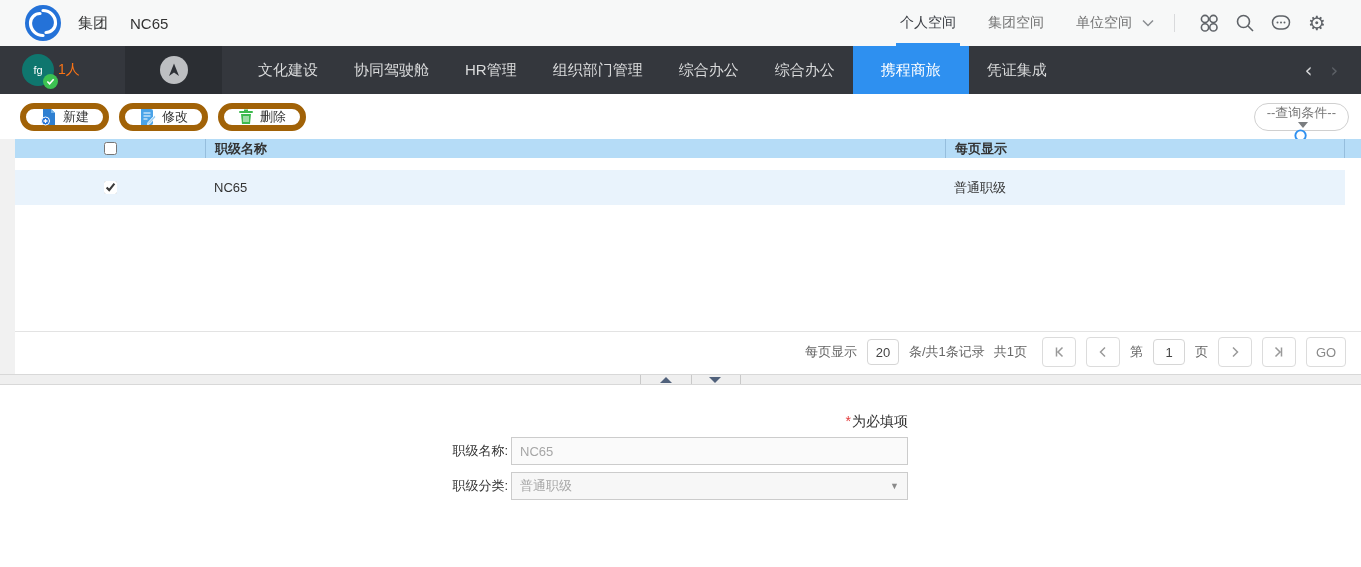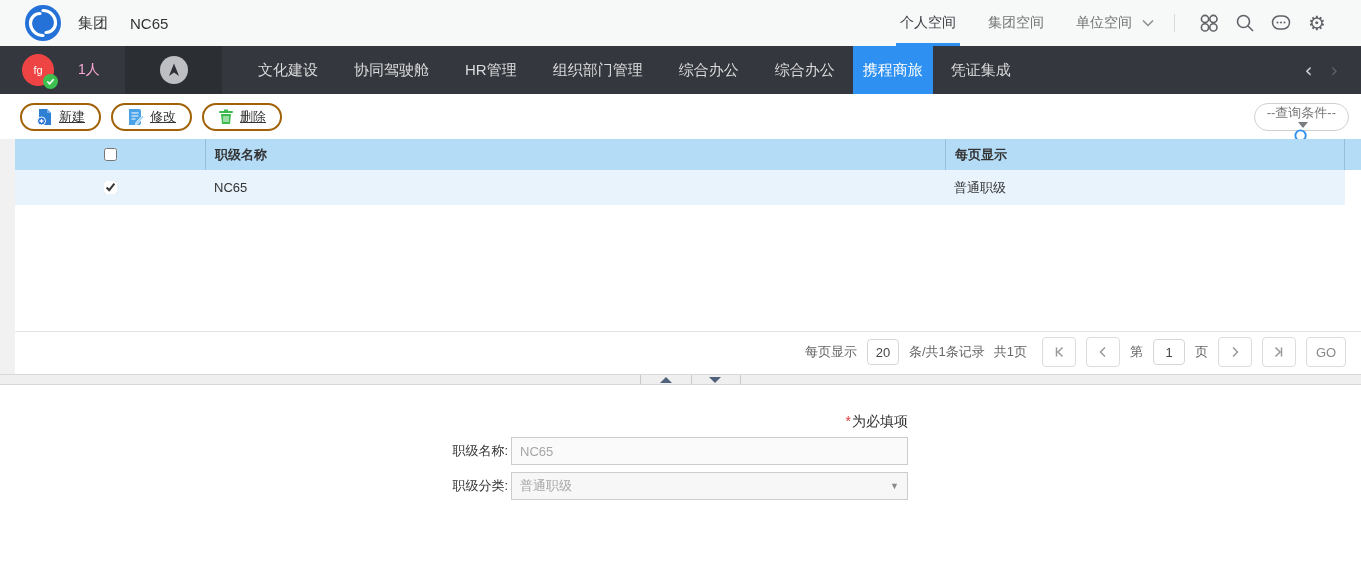--- a/index.html
+++ b/index.html
@@ -19,51 +19,51 @@
   .ws-item.active::after{content:"";position:absolute;left:-4px;right:-4px;bottom:0;height:3px;background:#2e90f0;}
   .ws-caret{margin-left:10px;display:flex;align-items:center;}
   .top-divider{width:1px;height:18px;background:#d9dadc;margin:0 16px 0 20px;}
   .top-icon{width:20px;height:20px;margin:0 8px;display:flex;align-items:center;justify-content:center;cursor:pointer;}
   .gear-glyph{font-size:20px;color:#5f6368;line-height:1;}
 
   
   .navbar{position:absolute;left:0;top:46px;width:100%;height:48px;background:#34373d;
           display:flex;align-items:stretch;}
   .nav-user{display:flex;align-items:center;padding-left:22px;width:103px;}
-  .avatar{position:relative;width:32px;height:32px;border-radius:50%;background:#ef4444;
+  .avatar{position:relative;width:32px;height:32px;border-radius:50%;background:#0f766e;
           display:flex;align-items:center;justify-content:center;color:#fff;font-size:11px;}
   .avatar-badge{position:absolute;right:-4px;bottom:-3px;width:15px;height:15px;border-radius:50%;
                 background:#3cc151;display:flex;align-items:center;justify-content:center;}
-  .user-count{color:#f9a8d4;font-size:14px;margin-left:24px;}
+  .user-count{color:#f97316;font-size:14px;margin-left:4px;}
   .nav-home{width:97px;background:#2b2e33;display:flex;align-items:center;justify-content:center;}
   .home-circle{width:28px;height:28px;border-radius:50%;background:#bdbfc2;
                display:flex;align-items:center;justify-content:center;}
   .nav-menu{display:flex;align-items:stretch;margin-left:18px;}
   .nav-item{display:flex;align-items:center;padding:0 18px;color:#dadbdc;font-size:15px;cursor:pointer;white-space:nowrap;}
-  .nav-item.active{background:#2e90f0;color:#fff;padding:0 10px;}
+  .nav-item.active{background:#2e90f0;color:#fff;padding:0 28px;}
   .nav-arrows{margin-left:auto;display:flex;align-items:center;padding-right:14px;}
   .nav-arrow{font-size:19px;padding:0 9px;cursor:pointer;font-family:"DejaVu Sans",sans-serif;}
   .nav-arrow.prev{color:#d4d5d7;}
   .nav-arrow.next{color:#5c6066;}
 
   
   .toolbar{position:absolute;left:0;top:94px;width:100%;height:45px;background:#fff;
            display:flex;align-items:center;}
   .tb-btn{display:flex;align-items:center;gap:6px;height:28px;padding:0 14px;margin-left:10px;
-          border:2px solid #a16207;border-radius:15px;background:#fff;font-size:13px;color:#333;cursor:pointer;text-decoration:underline;}
+          border:6px solid #a16207;border-radius:15px;background:#fff;font-size:13px;color:#333;cursor:pointer;}
   .tb-btn:first-child{margin-left:20px;}
   .query-pill{margin-left:auto;margin-right:12px;display:flex;align-items:center;height:26px;
               border:1px solid #d0d0d0;border-radius:14px;padding:0 12px;cursor:pointer;background:#fff;flex-direction:column;}
   .query-text{color:#777;font-size:13px;}
   .query-caret{width:0;height:0;border-left:5px solid transparent;border-right:5px solid transparent;
                border-top:6px solid #7a7d80;margin:0 10px 0 14px;}
 
   
   .gutter-left{position:absolute;left:0;top:139px;width:15px;height:235px;background:#f1f1f1;}
-  .tbl-header{position:absolute;left:15px;top:139px;width:1346px;height:31px;background:#b5dcf7;
+  .tbl-header{position:absolute;left:15px;top:139px;width:1346px;height:19px;background:#b5dcf7;
               display:flex;align-items:center;font-weight:700;}
   .tbl-row{position:absolute;left:15px;top:170px;width:1330px;height:35px;background:#e9f3fc;
            display:flex;align-items:center;cursor:pointer;}
   .cell-check{width:190px;display:flex;justify-content:center;align-items:center;align-self:stretch;}
   .tbl-header .cell-check,.tbl-header .cell-name,.tbl-header .cell-cat{border-right:1px solid #96bedd;}
   .cell-name{width:740px;padding-left:9px;box-sizing:border-box;align-self:stretch;display:flex;align-items:center;}
   .cell-cat{width:399px;padding-left:9px;box-sizing:border-box;align-self:stretch;display:flex;align-items:center;}
   .cell-scroll{flex:1;}
   input[type=checkbox]{width:13px;height:13px;margin:0;accent-color:#ffffff;}
 

